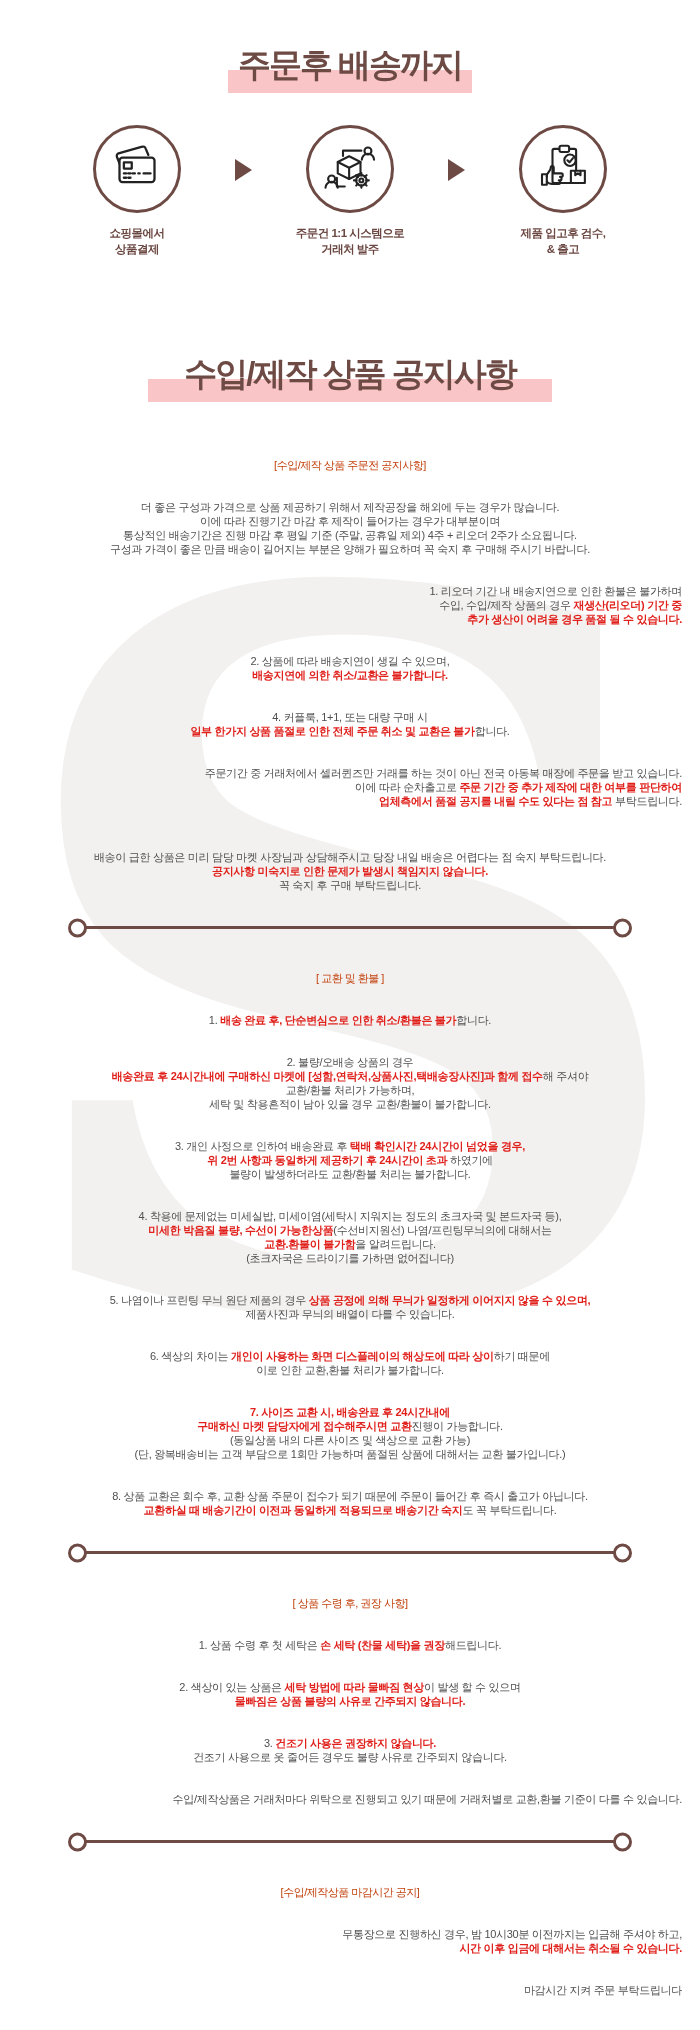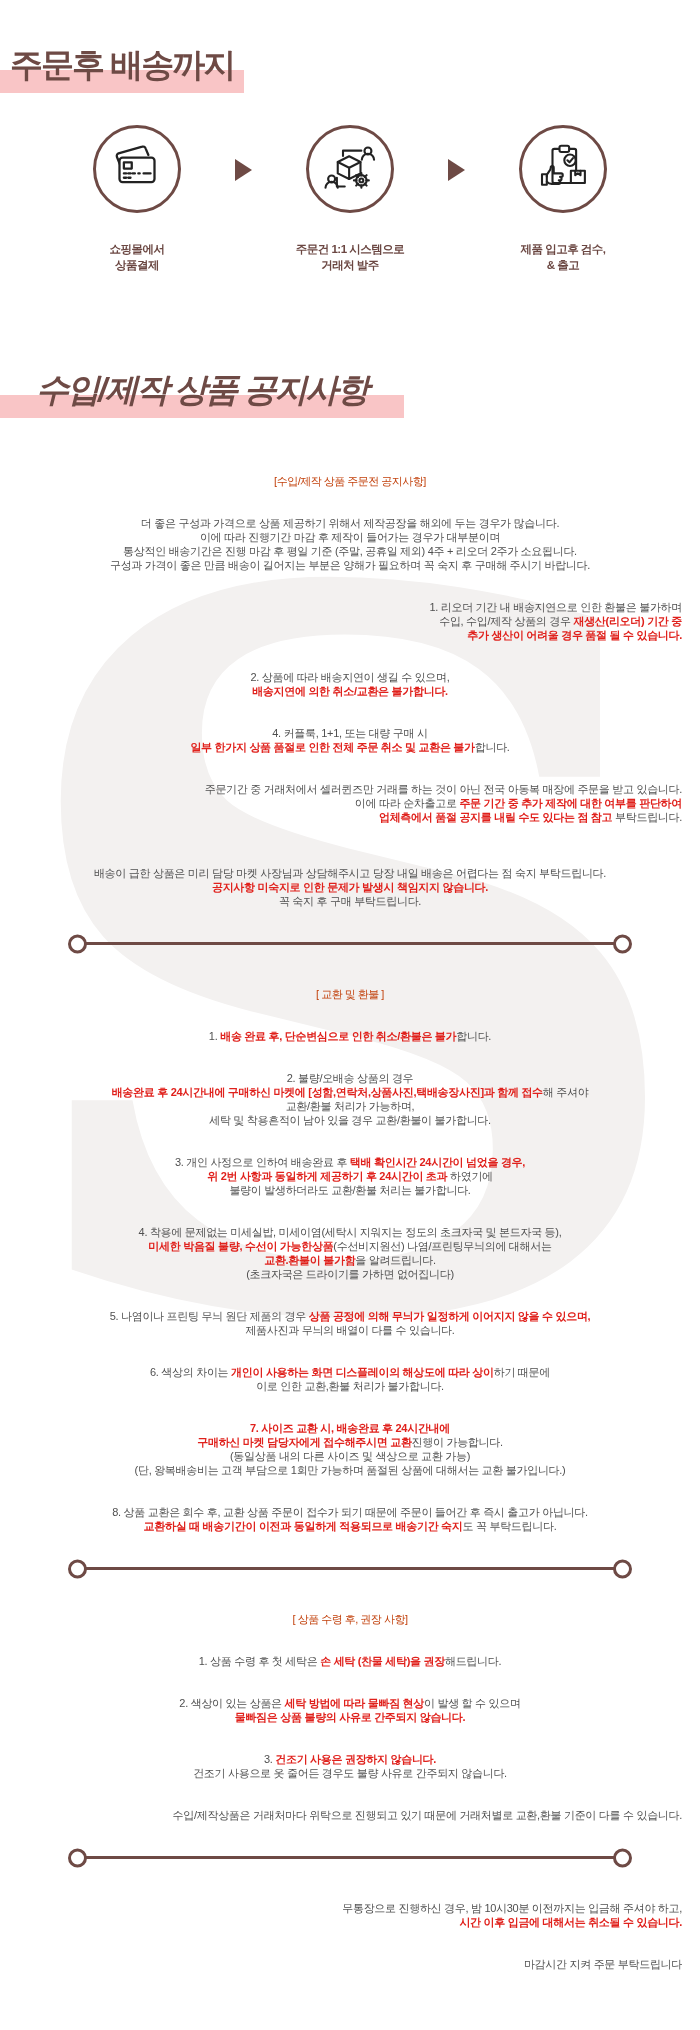--- a/index.html
+++ b/index.html
@@ -22,35 +22,35 @@
   }
   .watermark{
     position:absolute;left:50%;top:470px;transform:translateX(-50%);
     font-size:980px;line-height:1;font-weight:bold;
     color:#f3f1f0;z-index:0;user-select:none;pointer-events:none;
     font-family:"DejaVu Serif",serif;
   }
   .content{position:relative;z-index:1;}
   
   .big-title{
-    text-align:left;font-size:33px;font-weight:800;letter-spacing:-2px;
+    text-align:center;font-size:33px;font-weight:800;letter-spacing:-2px;
     color:var(--brown);line-height:1.15;
   }
   .hl{
     display:inline-block;
     background:linear-gradient(180deg, rgba(0,0,0,0) 52%, var(--pink) 52%);
     padding:0 10px 9px 10px;
   }
-  .hl-wide{padding:0 36px 9px 36px;font-style:italic;}
+  .hl-wide{padding:0 36px 9px 36px;}
   
   .process{
     margin-top:32px;
     display:flex;justify-content:center;align-items:flex-start;gap:14px;
   }
-  .step{width:168px;display:flex;flex-direction:column;align-items:center;gap:16px;}
+  .step{width:168px;display:flex;flex-direction:column;align-items:center;}
   .circle{
     width:88px;height:88px;border-radius:50%;
     border:3.5px solid var(--brown);background:#ffffff;
     display:flex;align-items:center;justify-content:center;
   }
   .circle svg{width:56px;height:56px;}
   .step-label{
     margin-top:12px;text-align:center;font-size:11.5px;font-weight:700;
     color:#6b4742;line-height:1.4;letter-spacing:-0.5px;
   }
@@ -173,17 +173,18 @@
         <p><span>6. 색상의 차이는 </span><span class="red">개인이 사용하는 화면 디스플레이의 해상도에 따라 상이</span><span>하기 때문에</span><br><span>이로 인한 교환,환불 처리가 불가합니다.</span></p>
         <p><span class="red">7. 사이즈 교환 시, 배송완료 후 24시간내에</span><br><span class="red">구매하신 마켓 담당자에게 접수해주시면 교환</span><span>진행이 가능합니다.</span><br><span>(동일상품 내의 다른 사이즈 및 색상으로 교환 가능)</span><br><span>(단, 왕복배송비는 고객 부담으로 1회만 가능하며 품절된 상품에 대해서는 교환 불가입니다.)</span></p>
         <p><span>8. 상품 교환은 회수 후, 교환 상품 주문이 접수가 되기 때문에 주문이 들어간 후 즉시 출고가 아닙니다.</span><br><span class="red">교환하실 때 배송기간이 이전과 동일하게 적용되므로 배송기간 숙지</span><span>도 꼭 부탁드립니다.</span></p>
         <div class="divider"></div>
         <h3 class="sec-header">[ 상품 수령 후, 권장 사항]</h3>
         <p><span>1. 상품 수령 후 첫 세탁은 </span><span class="red">손 세탁 (찬물 세탁)을 권장</span><span>해드립니다.</span></p>
         <p><span>2. 색상이 있는 상품은 </span><span class="red">세탁 방법에 따라 물빠짐 현상</span><span>이 발생 할 수 있으며</span><br><span class="red">물빠짐은 상품 불량의 사유로 간주되지 않습니다.</span></p>
         <p><span>3. </span><span class="red">건조기 사용은 권장하지 않습니다.</span><br><span>건조기 사용으로 옷 줄어든 경우도 불량 사유로 간주되지 않습니다.</span></p>
         <p class="sp-lg"><span>수입/제작상품은 거래처마다 위탁으로 진행되고 있기 때문에 거래처별로 교환,환불 기준이 다를 수 있습니다.</span></p>
         <div class="divider"></div>
+        <h3 class="sec-header">[수입/제작상품 마감시간 공지]</h3>
         <p class="sp-lg"><span>무통장으로 진행하신 경우, 밤 10시30분 이전까지는 입금해 주셔야 하고,</span><br><span class="red">시간 이후 입금에 대해서는 취소될 수 있습니다.</span></p>
         <p class="sp-lg"><span>마감시간 지켜 주문 부탁드립니다</span></p>
       </div>
   </div>
 </div>
 
 </body></html>

